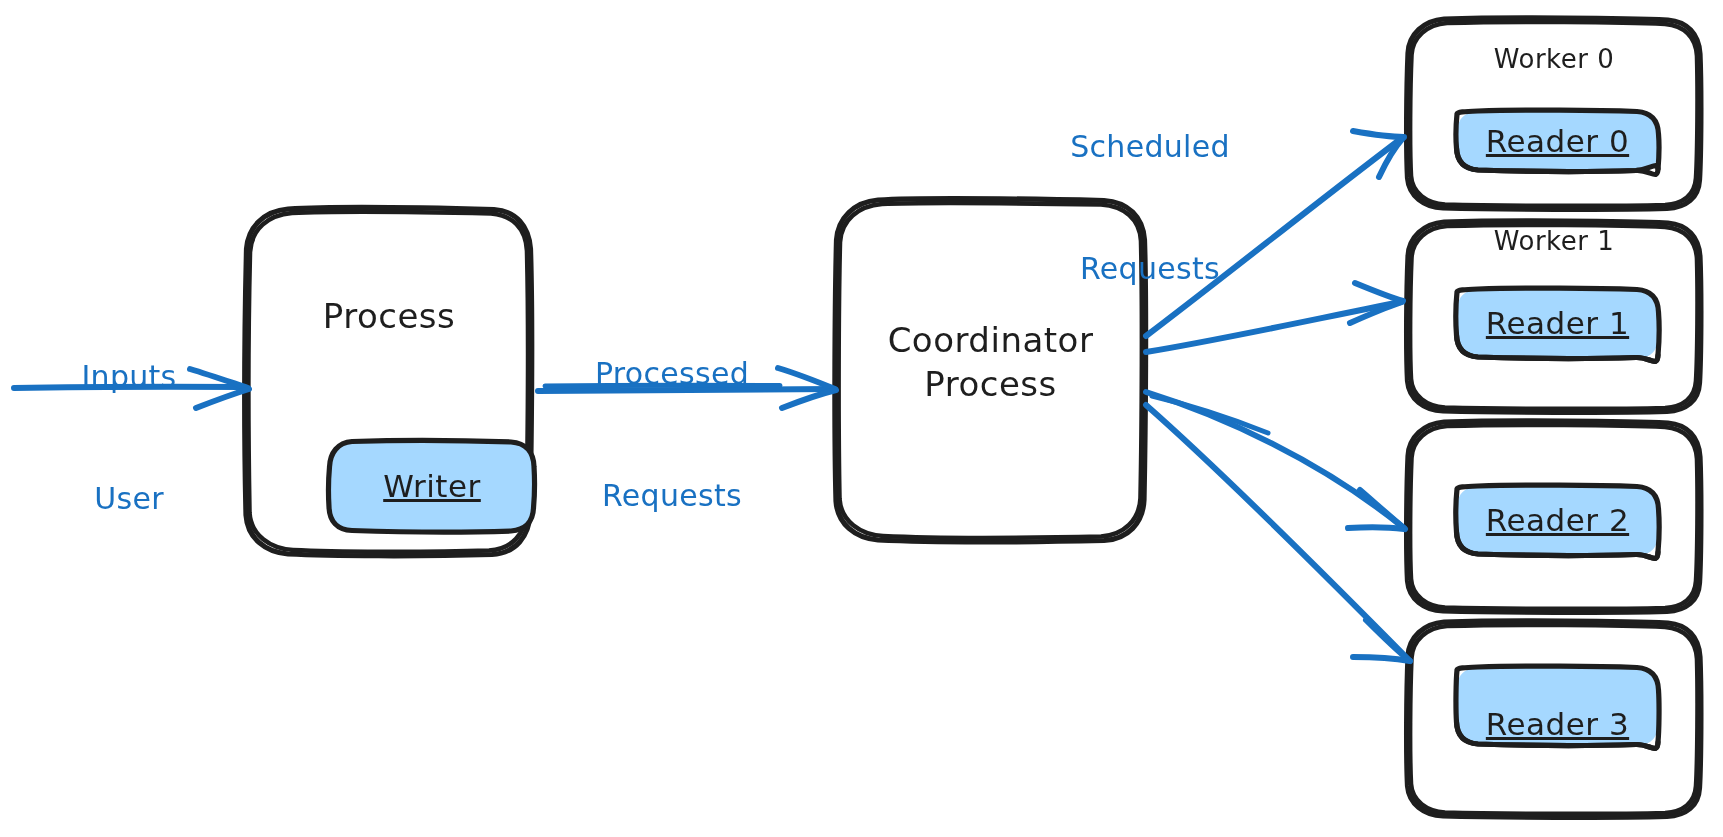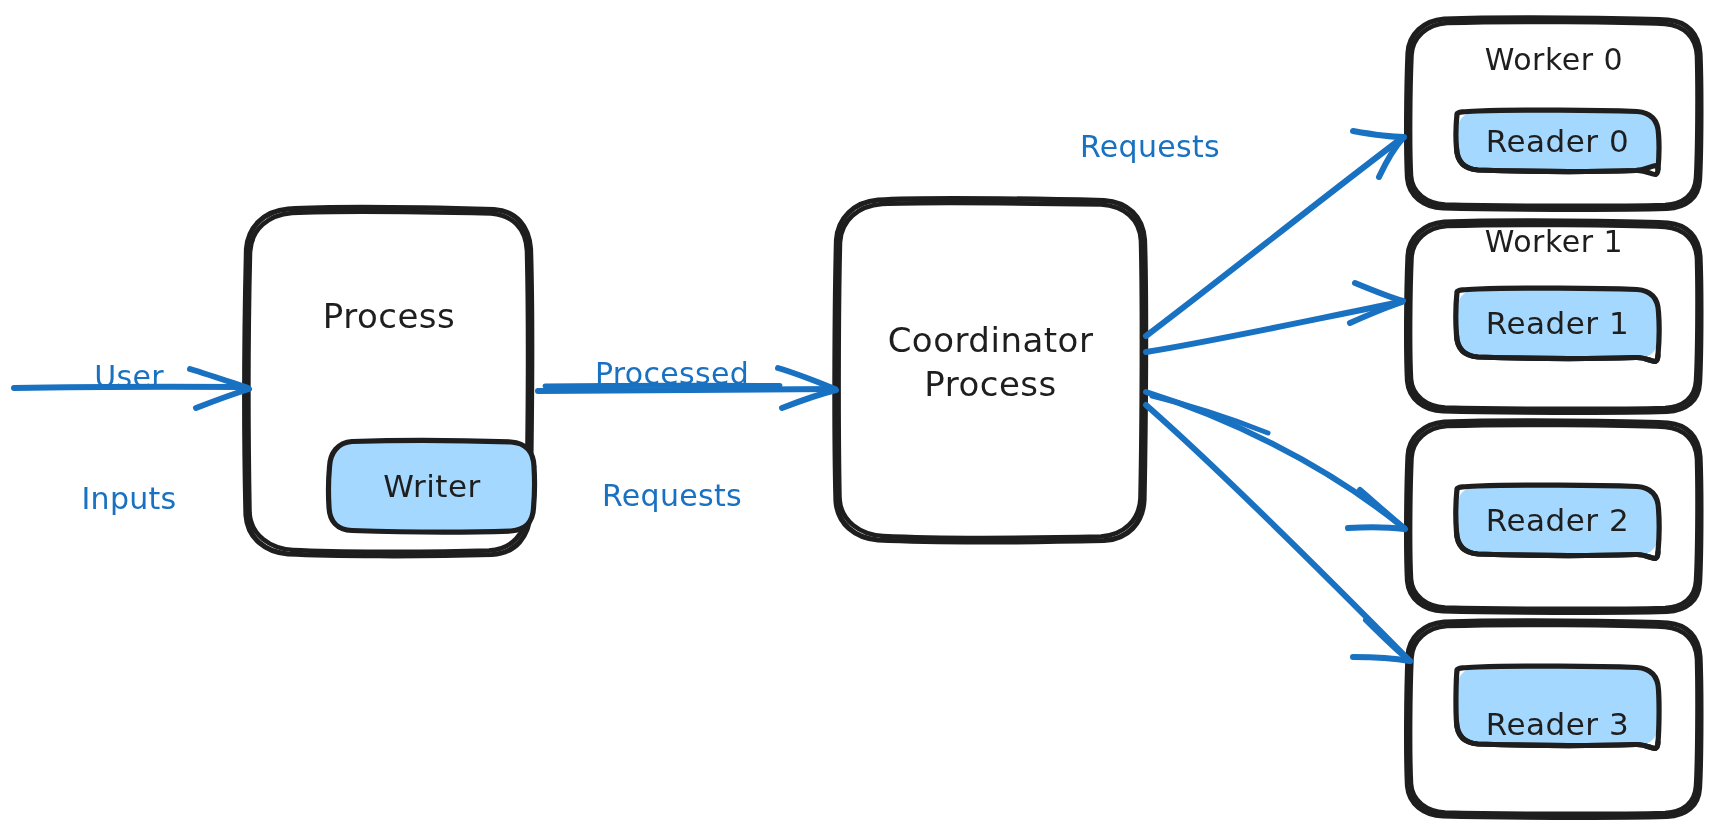--- a/index.html
+++ b/index.html
@@ -37,24 +37,25 @@
     font-family: "DejaVu Sans", sans-serif;
     font-weight: 400;
     letter-spacing: 0.5px;
     line-height: 1.28;
     white-space: pre;
   }
   .proc-title {
     font-size: 34px;
   }
   .worker-title {
-    font-size: 30px;
+    font-size: 26px;
   }
   .chip-label {
     font-size: 31px;
+    text-decoration: underline;
   }
   .edge-label {
     position: absolute;
     color: #1971c2;
     font-family: "DejaVu Sans", sans-serif;
     font-weight: 500;
     font-size: 30px;
     line-height: 1.36;
     text-align: center;
     white-space: pre;
@@ -411,26 +412,27 @@
 
   <div class="node-label chip-label" style="left:1457px; top:487px; width:201px; height:68px;">
     <span>Reader 2</span>
   </div>
 
   <div class="node-label chip-label" style="left:1457px; top:668px; width:201px; height:77px;justify-content:flex-end;">
     <span>Reader 3</span>
   </div>
 
   <div class="edge-label" style="left:24px; top:275px; width:210px;">
+    <div>Inputs</div>
     <div>User</div>
-    <div>Inputs</div>
   </div>
 
   <div class="edge-label" style="left:542px; top:272px; width:260px;">
     <div>Processed</div>
     <div>Requests</div>
   </div>
 
   <div class="edge-label" style="left:1020px; top:45px; width:260px;">
+    <div>Scheduled</div>
     <div>Requests</div>
   </div>
 
 </div>
 
 </body></html>

